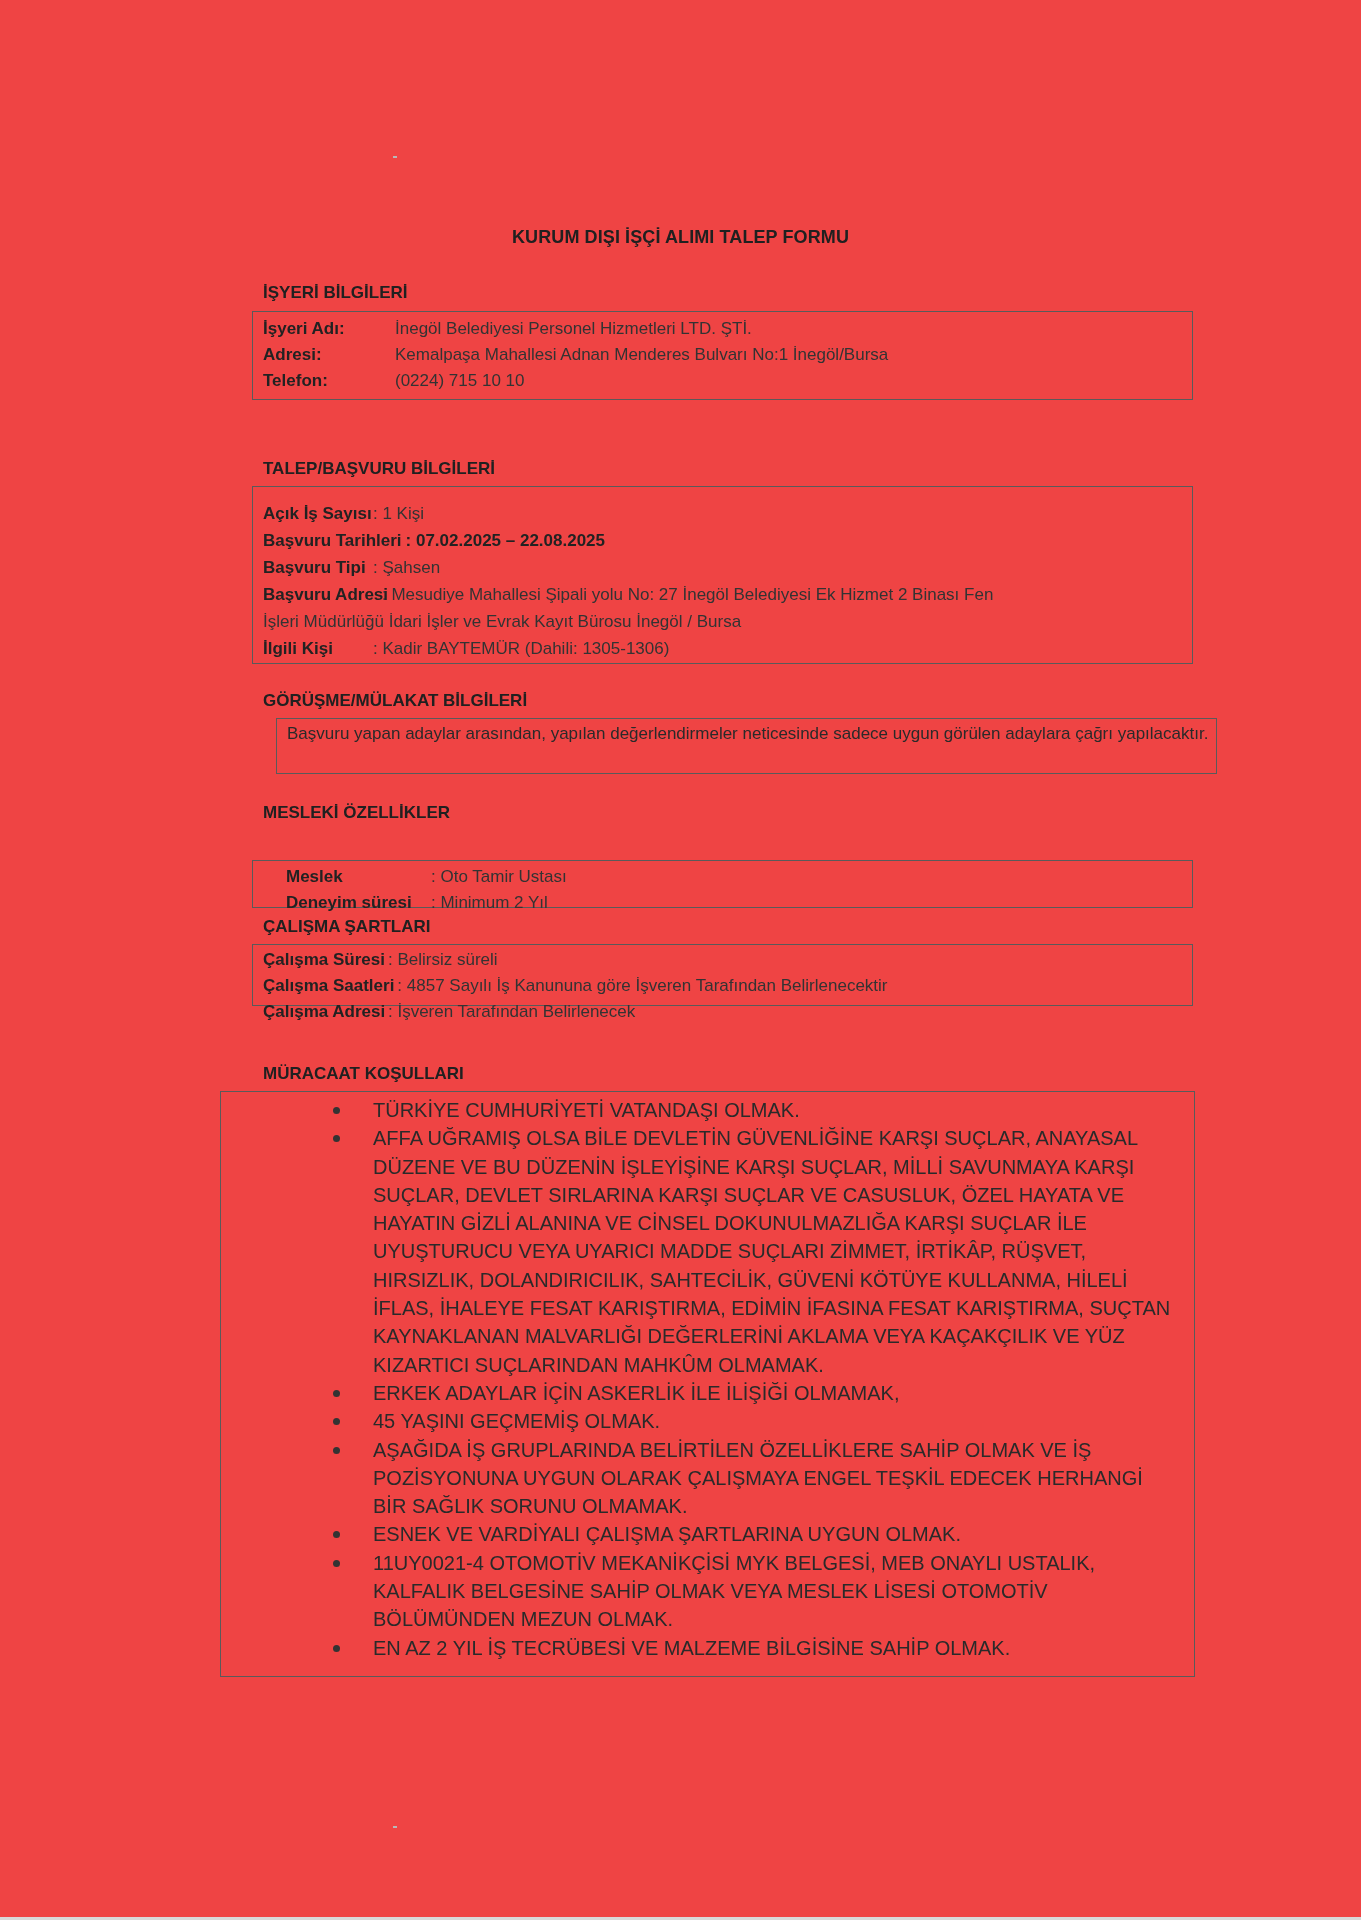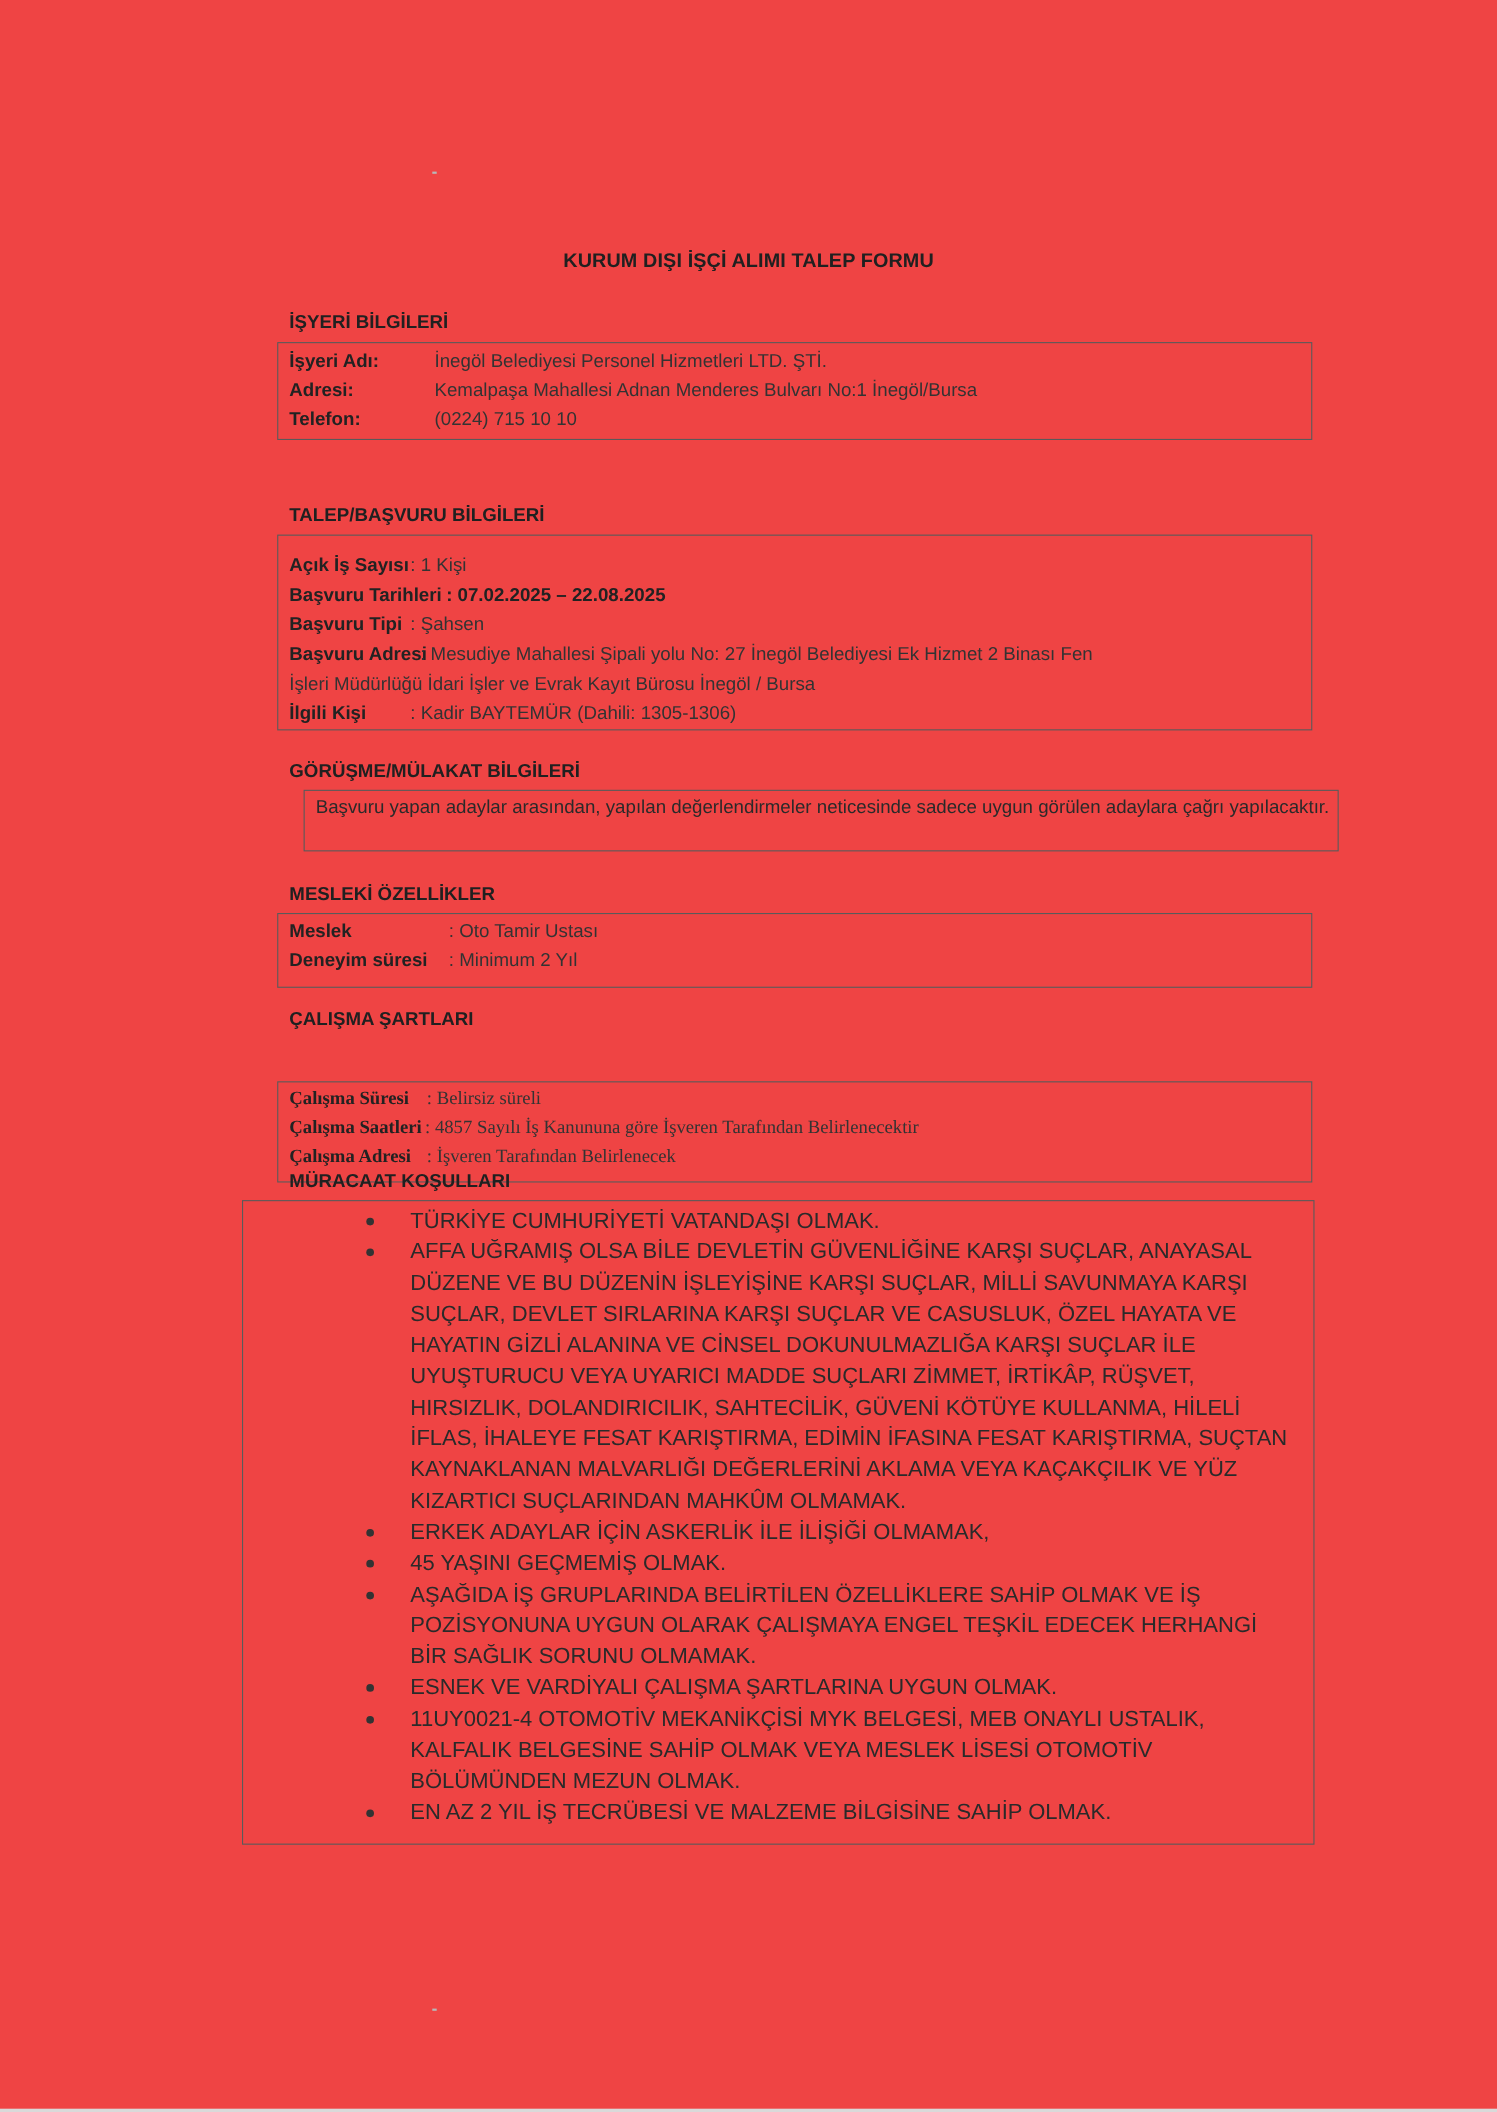--- a/index.html
+++ b/index.html
@@ -32,24 +32,24 @@
   #box-isyeri { top: 311px; height: 89px; padding-top: 4px; }
   #box-isyeri .lbl { width: 132px; }
 
   #box-talep { top: 486px; height: 178px; padding-top: 13px; }
   #box-talep .row { height: 27px; line-height: 27px; }
   .date-val { font-weight: bold; color: #222; }
 
   #box-gorusme { top: 718px; height: 56px; padding: 2px 0 0 10px; margin-left: 24px; }
   #box-gorusme p { margin: 0; line-height: 26px; text-align: justify; text-align-last: left; }
 
-  #box-mesleki { top: 830px; height: 68px; padding-top: 3px; }
+  #box-mesleki { top: 860px; height: 48px; padding-top: 3px; padding-left: 23px; }
   #box-mesleki .lbl { width: 145px; }
 
-  #box-calisma { top: 983px; height: 92px; padding-top: 2px; font-family: Liberation Serif, serif; }
+  #box-calisma { top: 944px; height: 62px; padding-top: 2px; }
 
   #box-muracaat { top: 1091px; left: 220px; width: 975px; height: 586px; padding-top: 4px; }
   #box-muracaat ul { margin: 0; padding: 0 0 0 112px; list-style: none; }
   #box-muracaat li {
     position: relative; padding-left: 40px; font-size: 20px; line-height: 28.3px; color: #2a2a2a;
     padding-right: 20px;
   }
   #box-muracaat li .bullet {
     position: absolute; left: 0; top: 11px; width: 7px; height: 7px; border-radius: 50%; background: #333;
   }

